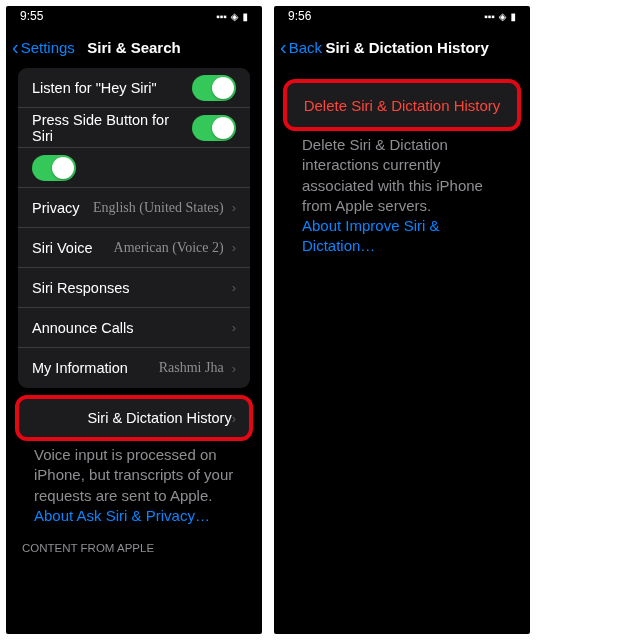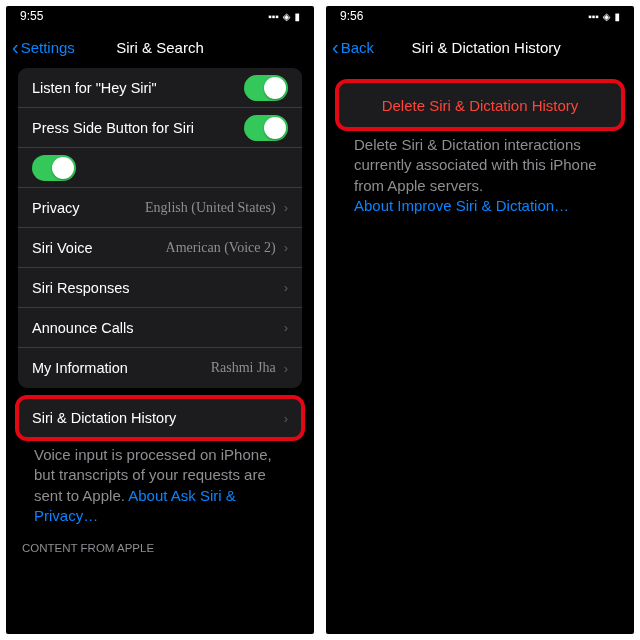--- a/index.html
+++ b/index.html
@@ -5,21 +5,21 @@
     * { margin: 0; padding: 0; box-sizing: border-box; }
     body {
       width: 640px; height: 640px;
       background: #fff;
       font-family: -apple-system, "Helvetica Neue", Arial, sans-serif;
       display: flex; gap: 12px;
       padding: 6px;
     }
     .phone {
       background: #000;
-      width: 308px; height: 628px;
+      width: 256px; height: 628px;
       border-radius: 2px;
       overflow: hidden;
       position: relative;
     }
     .status-bar {
       height: 20px; display: flex; align-items: center;
       justify-content: space-between;
       padding: 0 14px; font-size: 12px; color: #fff;
     }
     .status-right { display: flex; gap: 4px; }
@@ -30,21 +30,21 @@
     }
     .back-btn {
       color: #0a84ff; font-size: 15px;
       display: flex; align-items: center;
       padding-left: 6px; cursor: pointer;
     }
     .back-chev {
       font-size: 20px; margin-right: 2px; line-height: 1;
     }
     .nav-title {
-      color: #fff; font-size: 15px; font-weight: 400;
+      color: #fff; font-size: 15px; font-weight: 700;
       position: absolute; left: 50%; transform: translateX(-50%);
       white-space: nowrap;
     }
     .nav-title-left-adjusted {
       left: 52%;
     }
     .content {
       position: absolute; top: 62px; bottom: 0; left: 0; right: 0;
       overflow: hidden;
     }
@@ -87,20 +87,21 @@
       box-shadow: 0 1px 2px rgba(0,0,0,.3);
     }
     .group-footer {
       color: #8e8e93; font-size: 15px;
       padding: 7px 28px 2px; line-height: 1.35;
     }
     .footer-link { color: #0a84ff; }
     .highlight-red {
       outline: 4px solid #e30613;
       outline-offset: -1px;
+      text-align: right;
     }
     .single-row-group .row {
       color: #ff453a;
       justify-content: center;
       font-size: 15px;
     }
   </style>
 </head>
 <body>
 

